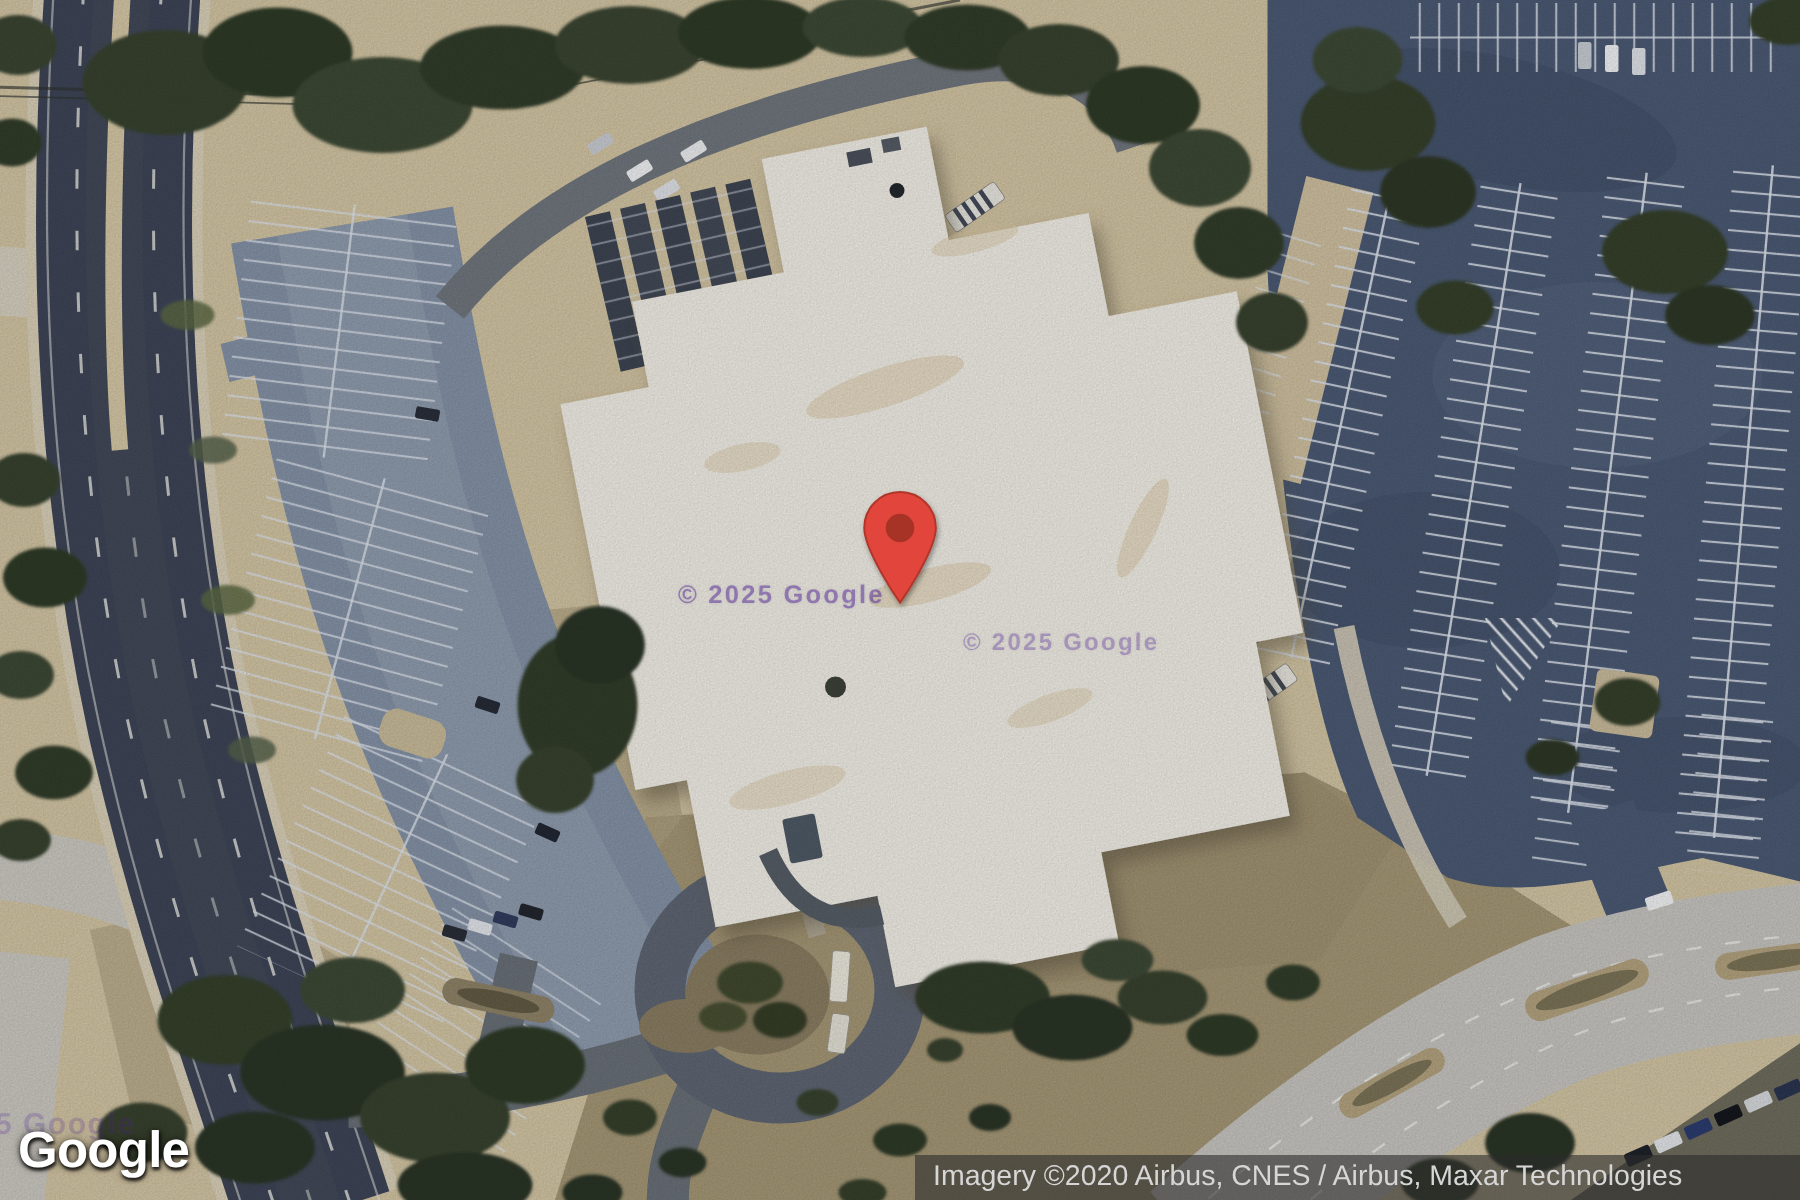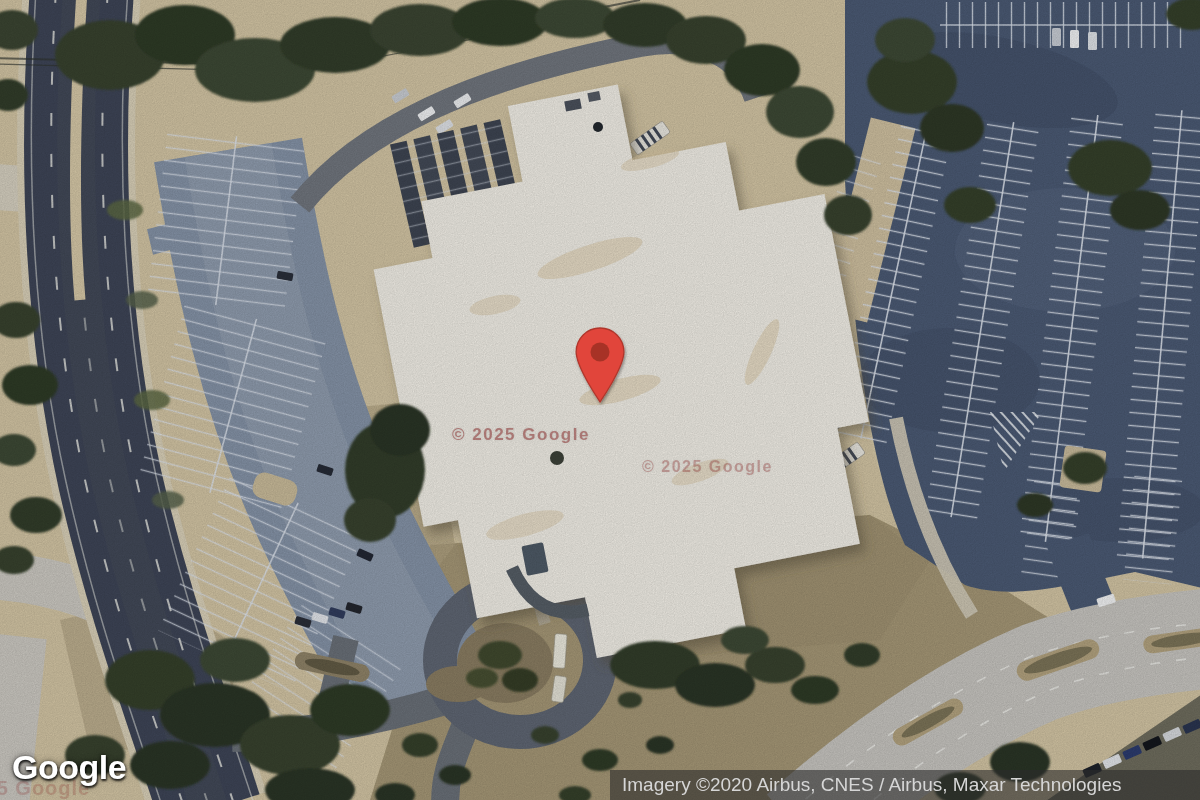--- a/index.html
+++ b/index.html
@@ -1,20 +1,20 @@
 <!DOCTYPE html>
 <html><head>
 <meta charset="utf-8">
 <style>
   html,body{margin:0;padding:0;background:#222;}
   #stage{position:relative;width:1200px;height:800px;overflow:hidden;
          font-family:"Liberation Sans", sans-serif;background:#d3c5a4;}
   #map-svg{position:absolute;left:0;top:0;width:1200px;height:800px;display:block;}
-  .wm{position:absolute;color:#7f1d1d;font-weight:bold;white-space:nowrap;
-      text-shadow:0 0 2px rgba(110,110,110,.45);pointer-events:none;margin-top:38px;}
+  .wm{position:absolute;color:#4c1d95;font-weight:bold;white-space:nowrap;
+      text-shadow:0 0 2px rgba(110,110,110,.45);pointer-events:none;}
   #wm1{left:452px;top:387px;font-size:17px;letter-spacing:1.5px;opacity:.5;}
   #wm2{left:642px;top:420px;font-size:16px;letter-spacing:1.5px;opacity:.34;}
   #wm3{left:-62px;top:739px;font-size:20px;letter-spacing:1px;opacity:.22;}
   #google-logo{position:absolute;left:12px;top:748px;font-size:34px;font-weight:bold;
       color:#ffffff;letter-spacing:-0.5px;cursor:pointer;
       text-shadow:0 1px 3px rgba(0,0,0,.75), 0 0 6px rgba(0,0,0,.5), 1px 2px 2px rgba(0,0,0,.55);}
   #attribution{position:absolute;right:0;bottom:0;height:30px;width:590px;
       background:rgba(44,44,44,.60);display:flex;align-items:center;
       padding-left:12px;box-sizing:border-box;font-size:19px;color:#d6d6d6;}
 </style>

